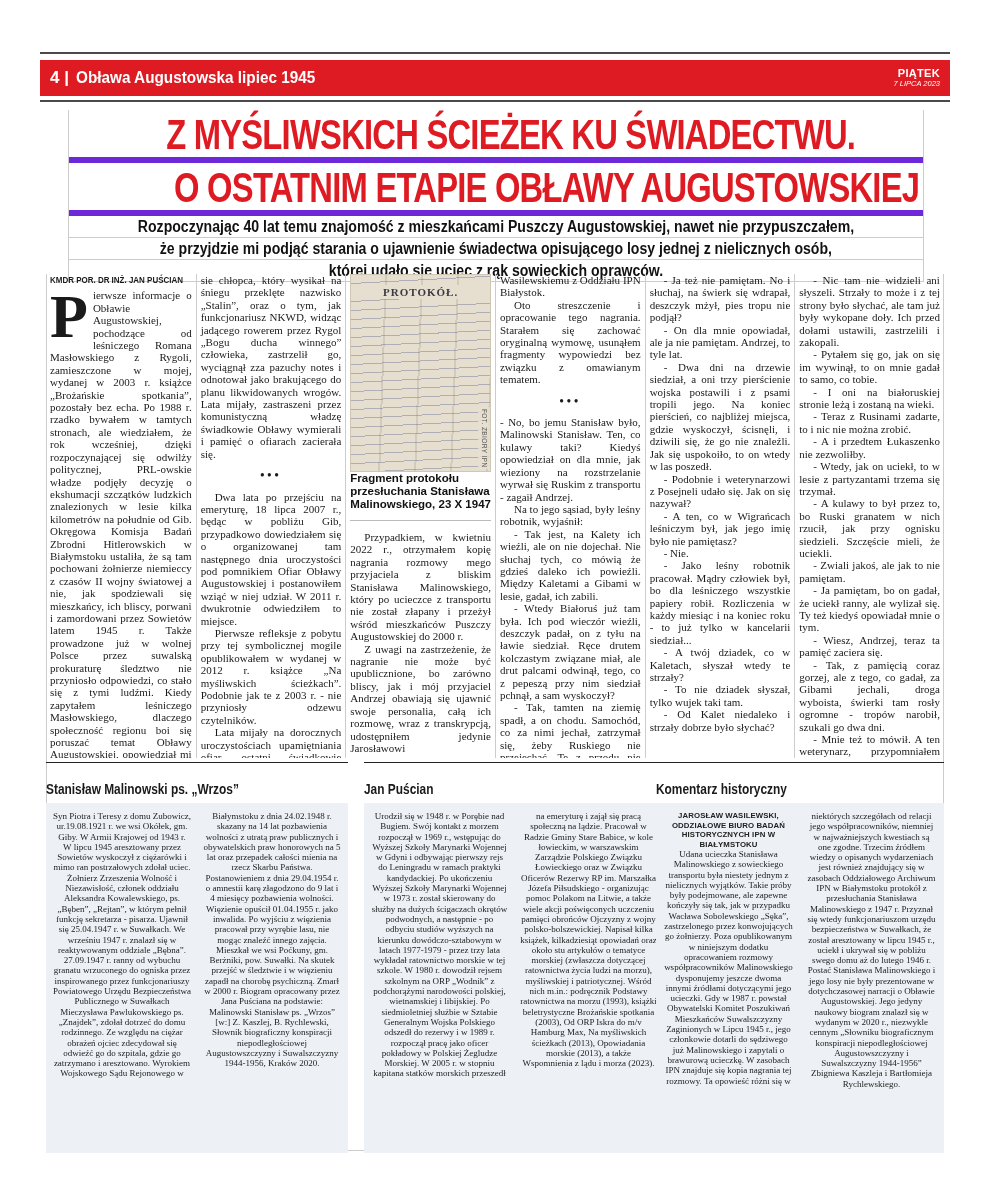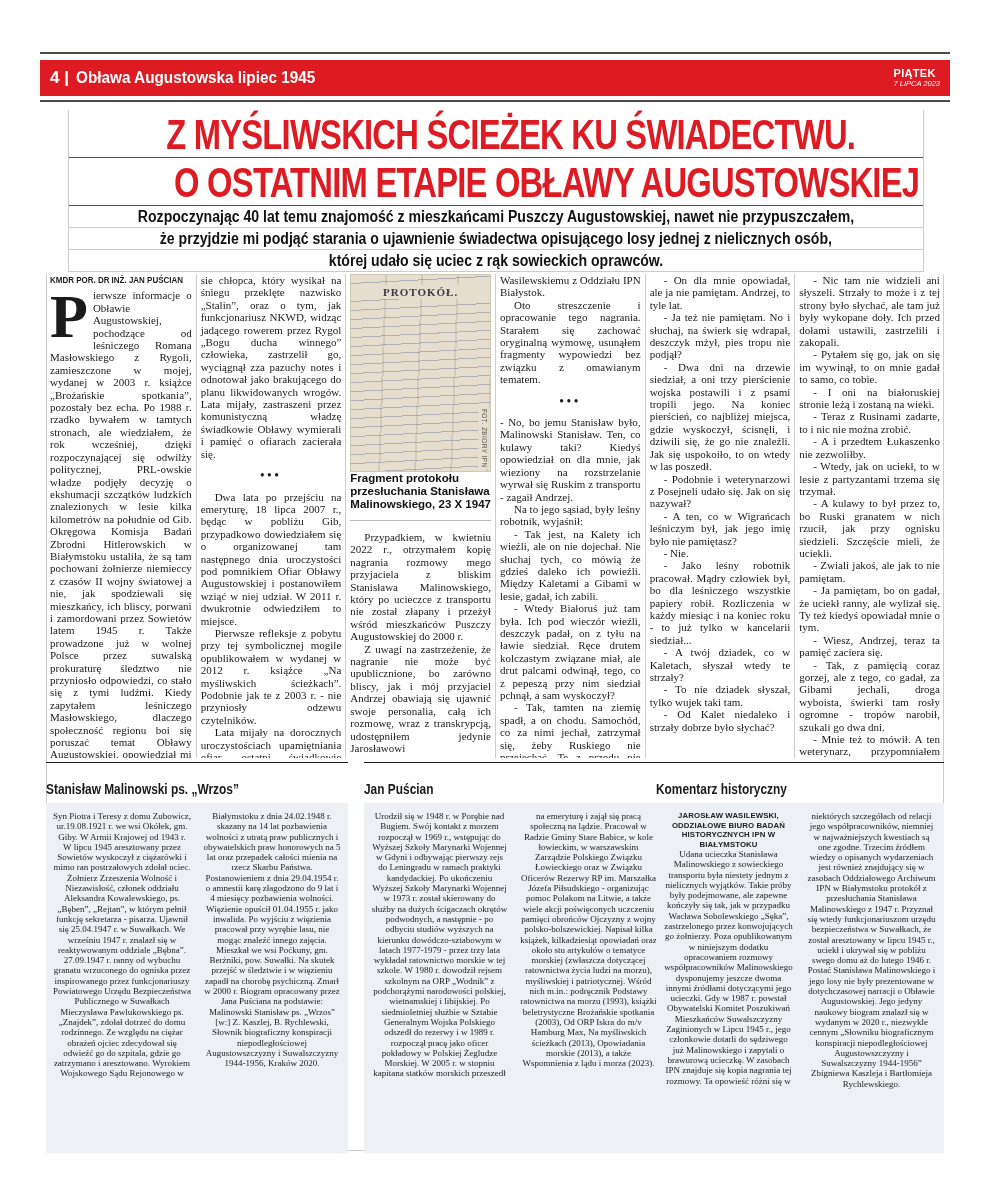--- a/index.html
+++ b/index.html
@@ -5,26 +5,26 @@
   html,body{margin:0;padding:0;background:#fff;}
   body{width:990px;height:1199px;position:relative;font-family:"Liberation Serif",serif;color:#1a1a1a;overflow:hidden;}
   .abs{position:absolute;}
   
   .rule-dark{background:#4a4a4a;height:2px;}
   .masthead{left:40px;width:910px;top:60px;height:36px;background:#de1b22;color:#fff;
     font-family:"Liberation Sans",sans-serif;display:flex;align-items:center;justify-content:space-between;padding:0 10px;box-sizing:border-box;}
   .mast-left{font-size:17px;display:flex;align-items:baseline;gap:7px;}
   .mast-page{font-weight:bold;}
   .mast-title{font-weight:bold;transform:scaleX(.9);transform-origin:left center;white-space:nowrap;}
-  .mast-right{text-align:left;line-height:1.05;}
+  .mast-right{text-align:right;line-height:1.05;}
   .mast-day{font-weight:bold;font-size:11px;letter-spacing:.3px;}
   .mast-date{font-size:7.5px;font-style:italic;}
   
   .head-frame{left:68px;width:854px;top:110px;border-left:1px solid #ccc;border-right:1px solid #ccc;}
-  .hl-line{height:47px;border-bottom:1px solid #6d28d9;text-align:center;overflow:visible;}
+  .hl-line{height:47px;border-bottom:6px solid #6d28d9;text-align:center;overflow:visible;}
   .hl-line span{display:inline-block;font-family:"Liberation Sans",sans-serif;font-weight:bold;
     font-size:42px;line-height:50px;color:#de1b22;transform:scaleX(.78);transform-origin:center;letter-spacing:-1px;white-space:nowrap;}
   .lead-line{height:21px;border-bottom:1px solid #ccc;text-align:center;}
   .lead-line span{display:inline-block;font-family:"Liberation Sans",sans-serif;font-weight:600;
     font-size:16px;line-height:22px;color:#111;transform:scaleX(.88);transform-origin:center;white-space:nowrap;}
   
   .article{left:46px;width:898px;top:274px;height:484px;display:flex;}
   .col{width:16.6667%;box-sizing:border-box;padding:0 4px;overflow:hidden;
     font-size:11px;line-height:12.4px;text-align:justify;}
   .col + .col{border-left:1px solid #ccc;}
@@ -120,22 +120,22 @@
     <p>Oto streszczenie i opracowanie tego nagrania. Starałem się zachować oryginalną wymowę, usunąłem fragmenty wypowiedzi bez związku z omawianym tematem.</p>
     <p class="stars">•••</p>
     <p class="noind">- No, bo jemu Stanisław było, Malinowski Stanisław. Ten, co kulawy taki? Kiedyś opowiedział on dla mnie, jak wieziony na rozstrzelanie wyrwał się Ruskim z transportu - zagaił Andrzej.</p>
     <p>Na to jego sąsiad, były leśny robotnik, wyjaśnił:</p>
     <p>- Tak jest, na Kalety ich wieźli, ale on nie dojechał. Nie słuchaj tych, co mówią że gdzieś daleko ich powieźli. Między Kaletami a Gibami w lesie, gadał, ich zabili.</p>
     <p>- Wtedy Białoruś już tam była. Ich pod wieczór wieźli, deszczyk padał, on z tyłu na ławie siedział. Ręce drutem kolczastym związane miał, ale drut palcami odwinął, tego, co z pepeszą przy nim siedział pchnął, a sam wyskoczył?</p>
     <p>- Tak, tamten na ziemię spadł, a on chodu. Samochód, co za nimi jechał, zatrzymał się, żeby Ruskiego nie przejechać. Te z przodu nie widzieli i jechali dalej, a tamte z tyłu zatrzymali się i zaczęli strzelać.</p>
   </div>
 
   <div class="col">
+    <p>- Ja też nie pamiętam. No i słuchaj, na świerk się wdrapał, deszczyk mżył, pies tropu nie podjął?</p>
     <p>- On dla mnie opowiadał, ale ja nie pamiętam. Andrzej, to tyle lat.</p>
-    <p>- Ja też nie pamiętam. No i słuchaj, na świerk się wdrapał, deszczyk mżył, pies tropu nie podjął?</p>
     <p>- Dwa dni na drzewie siedział, a oni trzy pierścienie wojska postawili i z psami tropili jego. Na koniec pierścień, co najbliżej miejsca, gdzie wyskoczył, ścisnęli, i dziwili się, że go nie znaleźli. Jak się uspokoiło, to on wtedy w las poszedł.</p>
     <p>- Podobnie i weterynarzowi z Posejneli udało się. Jak on się nazywał?</p>
     <p>- A ten, co w Wigrańcach leśniczym był, jak jego imię było nie pamiętasz?</p>
     <p>- Nie.</p>
     <p>- Jako leśny robotnik pracował. Mądry człowiek był, bo dla leśniczego wszystkie papiery robił. Rozliczenia w każdy miesiąc i na koniec roku - to już tylko w kancelarii siedział...</p>
     <p>- A twój dziadek, co w Kaletach, słyszał wtedy te strzały?</p>
     <p>- To nie dziadek słyszał, tylko wujek taki tam.</p>
     <p>- Od Kalet niedaleko i strzały dobrze było słychać?</p>
 
   </div>

